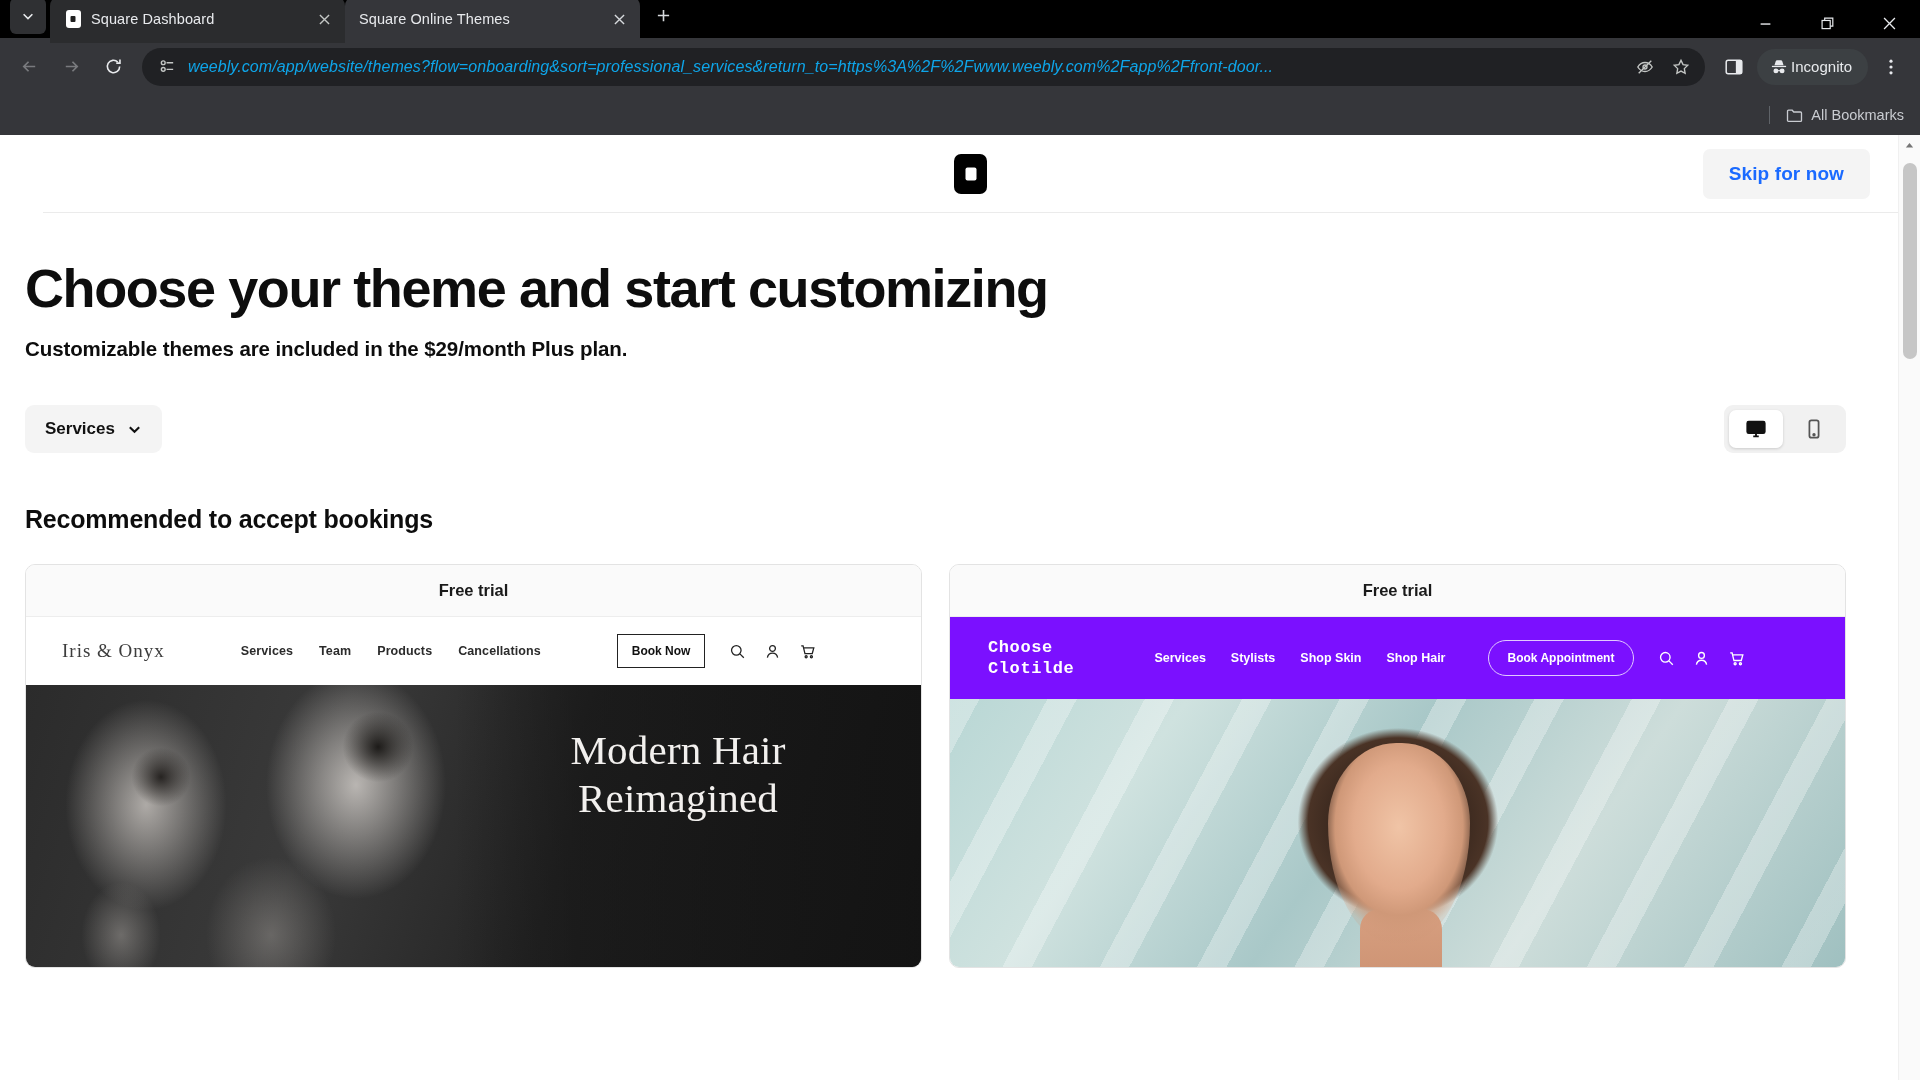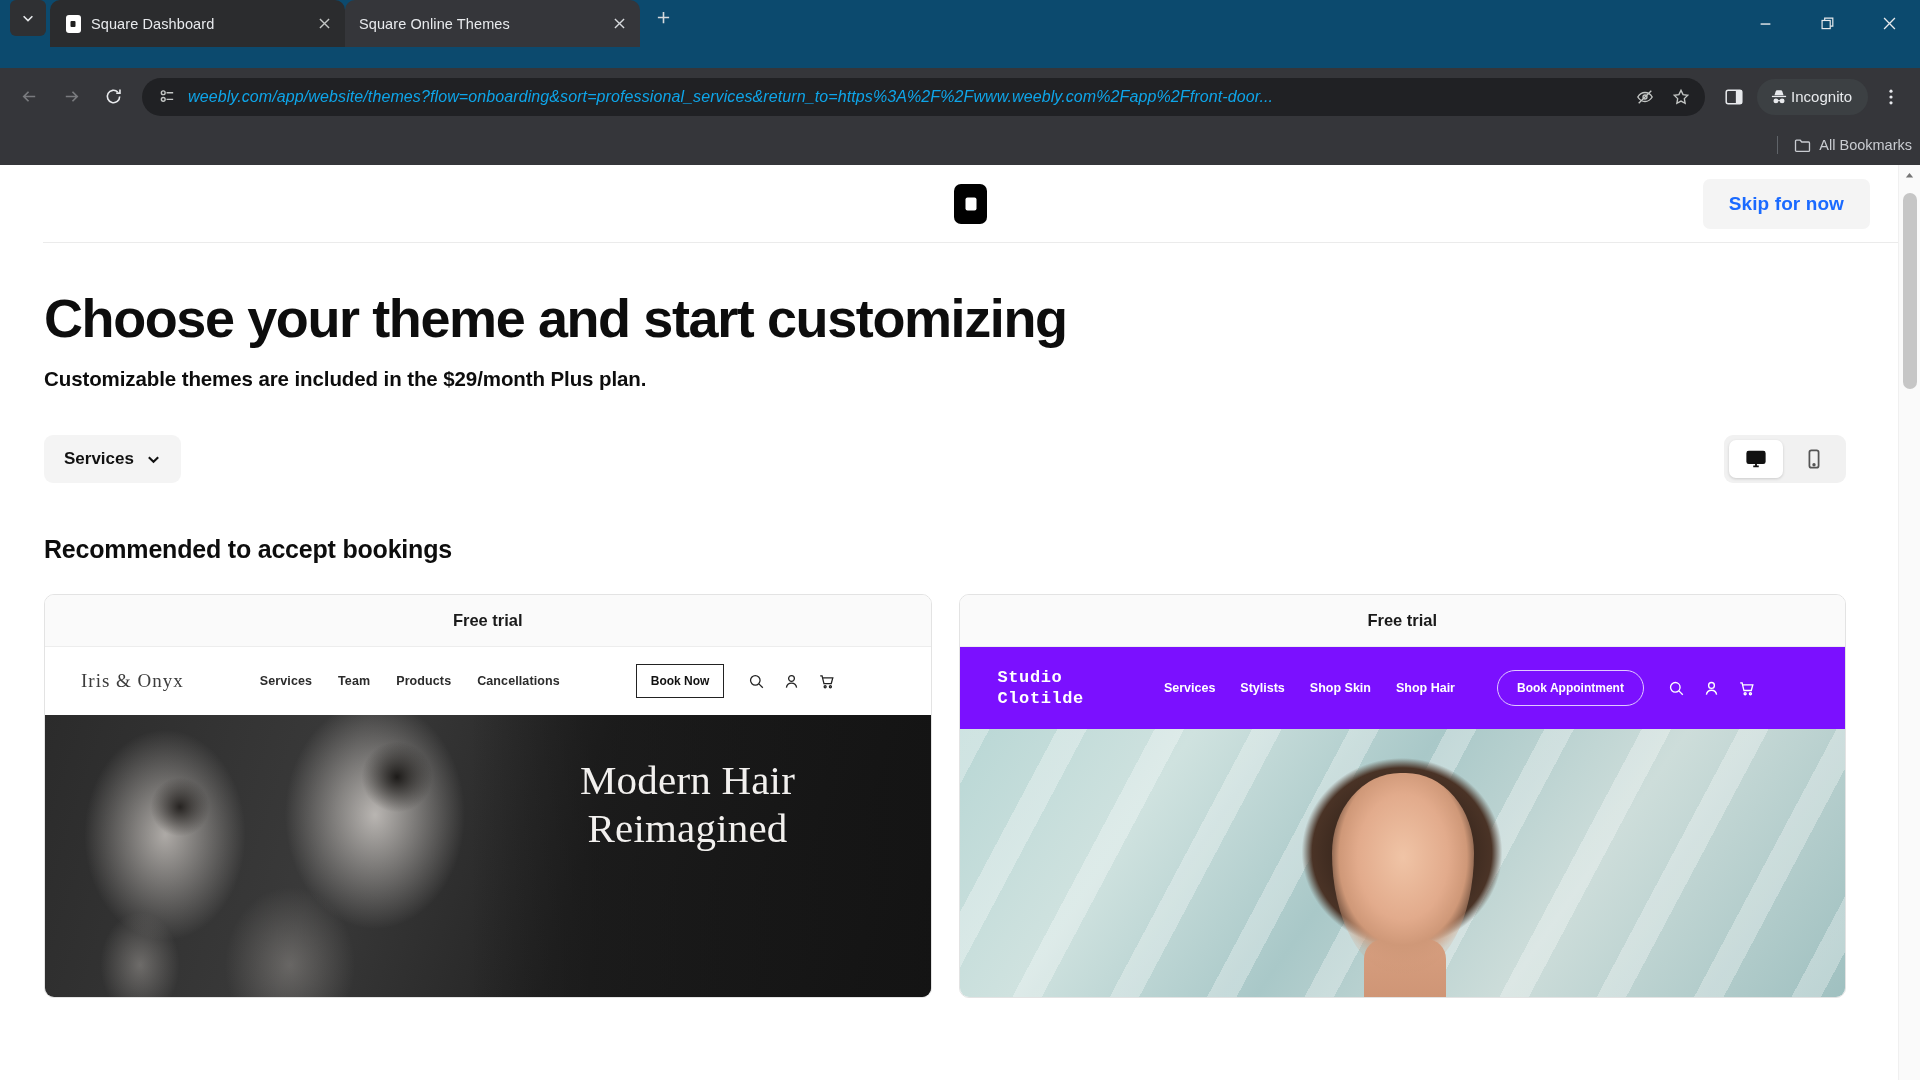--- a/index.html
+++ b/index.html
@@ -7,21 +7,21 @@
     width: 1920px; height: 1080px;
     overflow: hidden;
     font-family: "Liberation Sans", sans-serif;
     background: #ffffff;
   }
 
   
   .browser { width: 1920px; height: 1080px; display: flex; flex-direction: column; background:#1f1f1f; }
 
   .tabstrip {
-    height: 68px; background:#0c4a6e; display:flex; align-items:flex-start;
+    height: 38px; background:#000000; display:flex; align-items:center;
     padding-left: 4px; position: relative; flex: none;
   }
   .tab-list-btn {
     width: 36px; height: 36px; margin: 0 4px 7px 6px; border-radius: 6px;
     background:#2f3033; display:flex; align-items:center; justify-content:center;
     cursor: pointer;
   }
   .tab-list-btn svg { width:14px; height:14px; }
   .tab {
     height: 47px; min-width: 240px; max-width: 300px; width: 295px;
@@ -81,21 +81,21 @@
     height:36px; background:#3c4043; border-radius:18px; display:flex; align-items:center;
     gap:2px; padding: 0 16px 0 12px; cursor:pointer; flex:none;
   }
   .incognito-chip svg { width:20px; height:20px; flex:none;}
   .incognito-chip span { color:#e8eaed; font-size:15px; white-space:nowrap; }
   .menu-btn { width:38px; height:38px; display:flex; align-items:center; justify-content:center; cursor:pointer; flex:none;}
   .menu-btn svg { width:18px; height:18px; }
 
   .bookmarkbar {
     height: 40px; background:#35363a; display:flex; align-items:center;
-    justify-content:flex-end; padding: 0 2px; gap:10px; flex:none;
+    justify-content:flex-end; padding: 0 10px; gap:10px; flex:none;
   }
   .bm-sep { width:1px; height:18px; background:#5f6368; }
   .bm-all { display:flex; align-items:center; gap:8px; cursor:pointer; padding: 4px 6px; border-radius:4px;}
   .bm-all svg { width:17px; height:17px; }
   .bm-all span { color:#c9ccd1; font-size:14.5px; }
 
   
   .viewport { flex:1; background:#fff; position:relative; overflow:hidden; display:flex; }
   .page { flex:1; overflow:hidden; position:relative; }
 
@@ -108,21 +108,21 @@
     content:''; position:absolute; left:50%; top:50%; transform:translate(-50%,-50%);
     width:11px; height:13px; background:#fff; border-radius:2px;
   }
   .skip-btn {
     position:absolute; right: 28px; top:50%; transform:translateY(-50%);
     background:#f4f4f4; color:#1a6aff; font-size:19px; font-weight:700;
     padding: 14px 26px; border-radius:7px; border:none; cursor:pointer;
     font-family:"Liberation Sans", sans-serif; letter-spacing:.1px;
   }
 
-  .content { padding: 46px 0 0 44px; }
+  .content { padding: 46px 0 0 25px; }
   h1.title {
     font-size: 54px; font-weight: 800; color:#0d0d0d;
     letter-spacing: -1.4px; line-height: 1.08;
   }
   p.subtitle {
     font-size: 20.5px; font-weight:700; color:#0d0d0d;
     margin-top: 20px; letter-spacing:-.1px;
   }
 
   .controls-row {
@@ -481,21 +481,21 @@
                 </div>
               </div>
             </div>
           </div>
 
           <div class="card">
             <div class="card-ribbon">Free trial</div>
             <div class="preview">
               <div class="t2-nav">
                 <span class="t2-brand">
-                  <span>Studio</span><br>
+                  <span>Choose</span><br>
                   <span>Clotilde</span>
                 </span>
                 <span class="t2-links">
                   <span>Services</span>
                   <span>Stylists</span>
                   <span>Shop Skin</span>
                   <span>Shop Hair</span>
                 </span>
                 <span class="t2-book">Book Appointment</span>
                 <span class="t2-icons">

